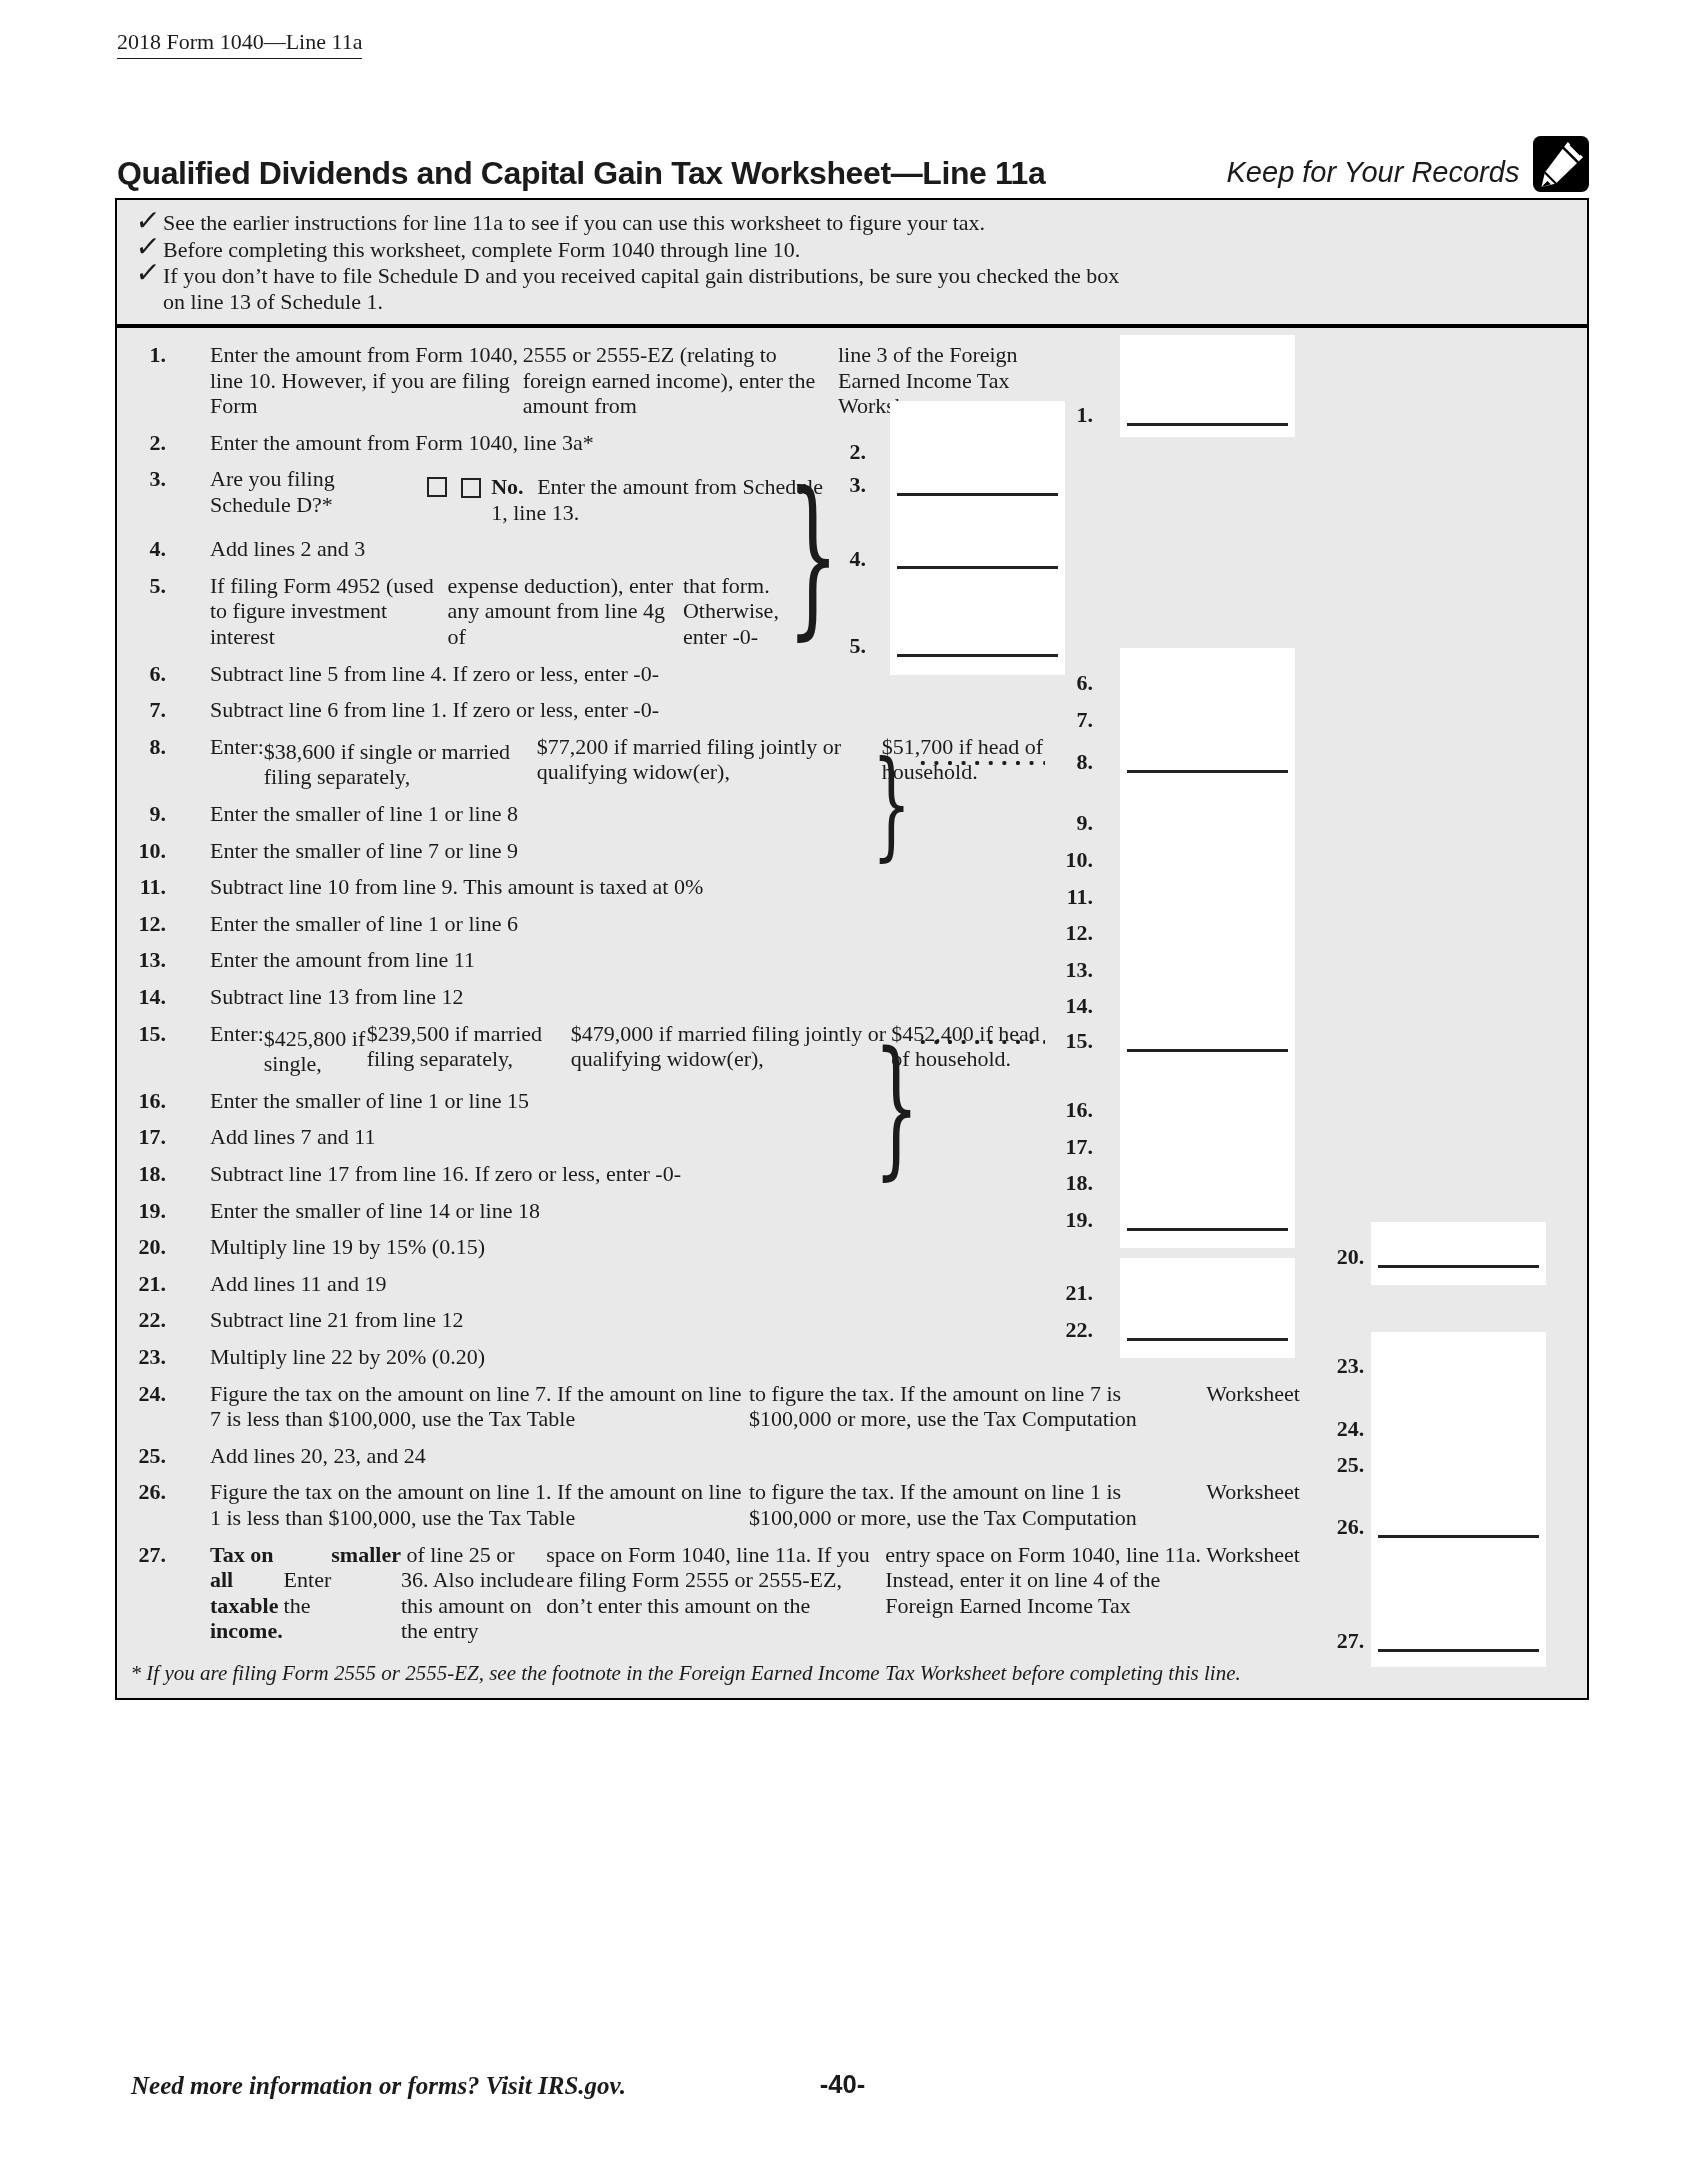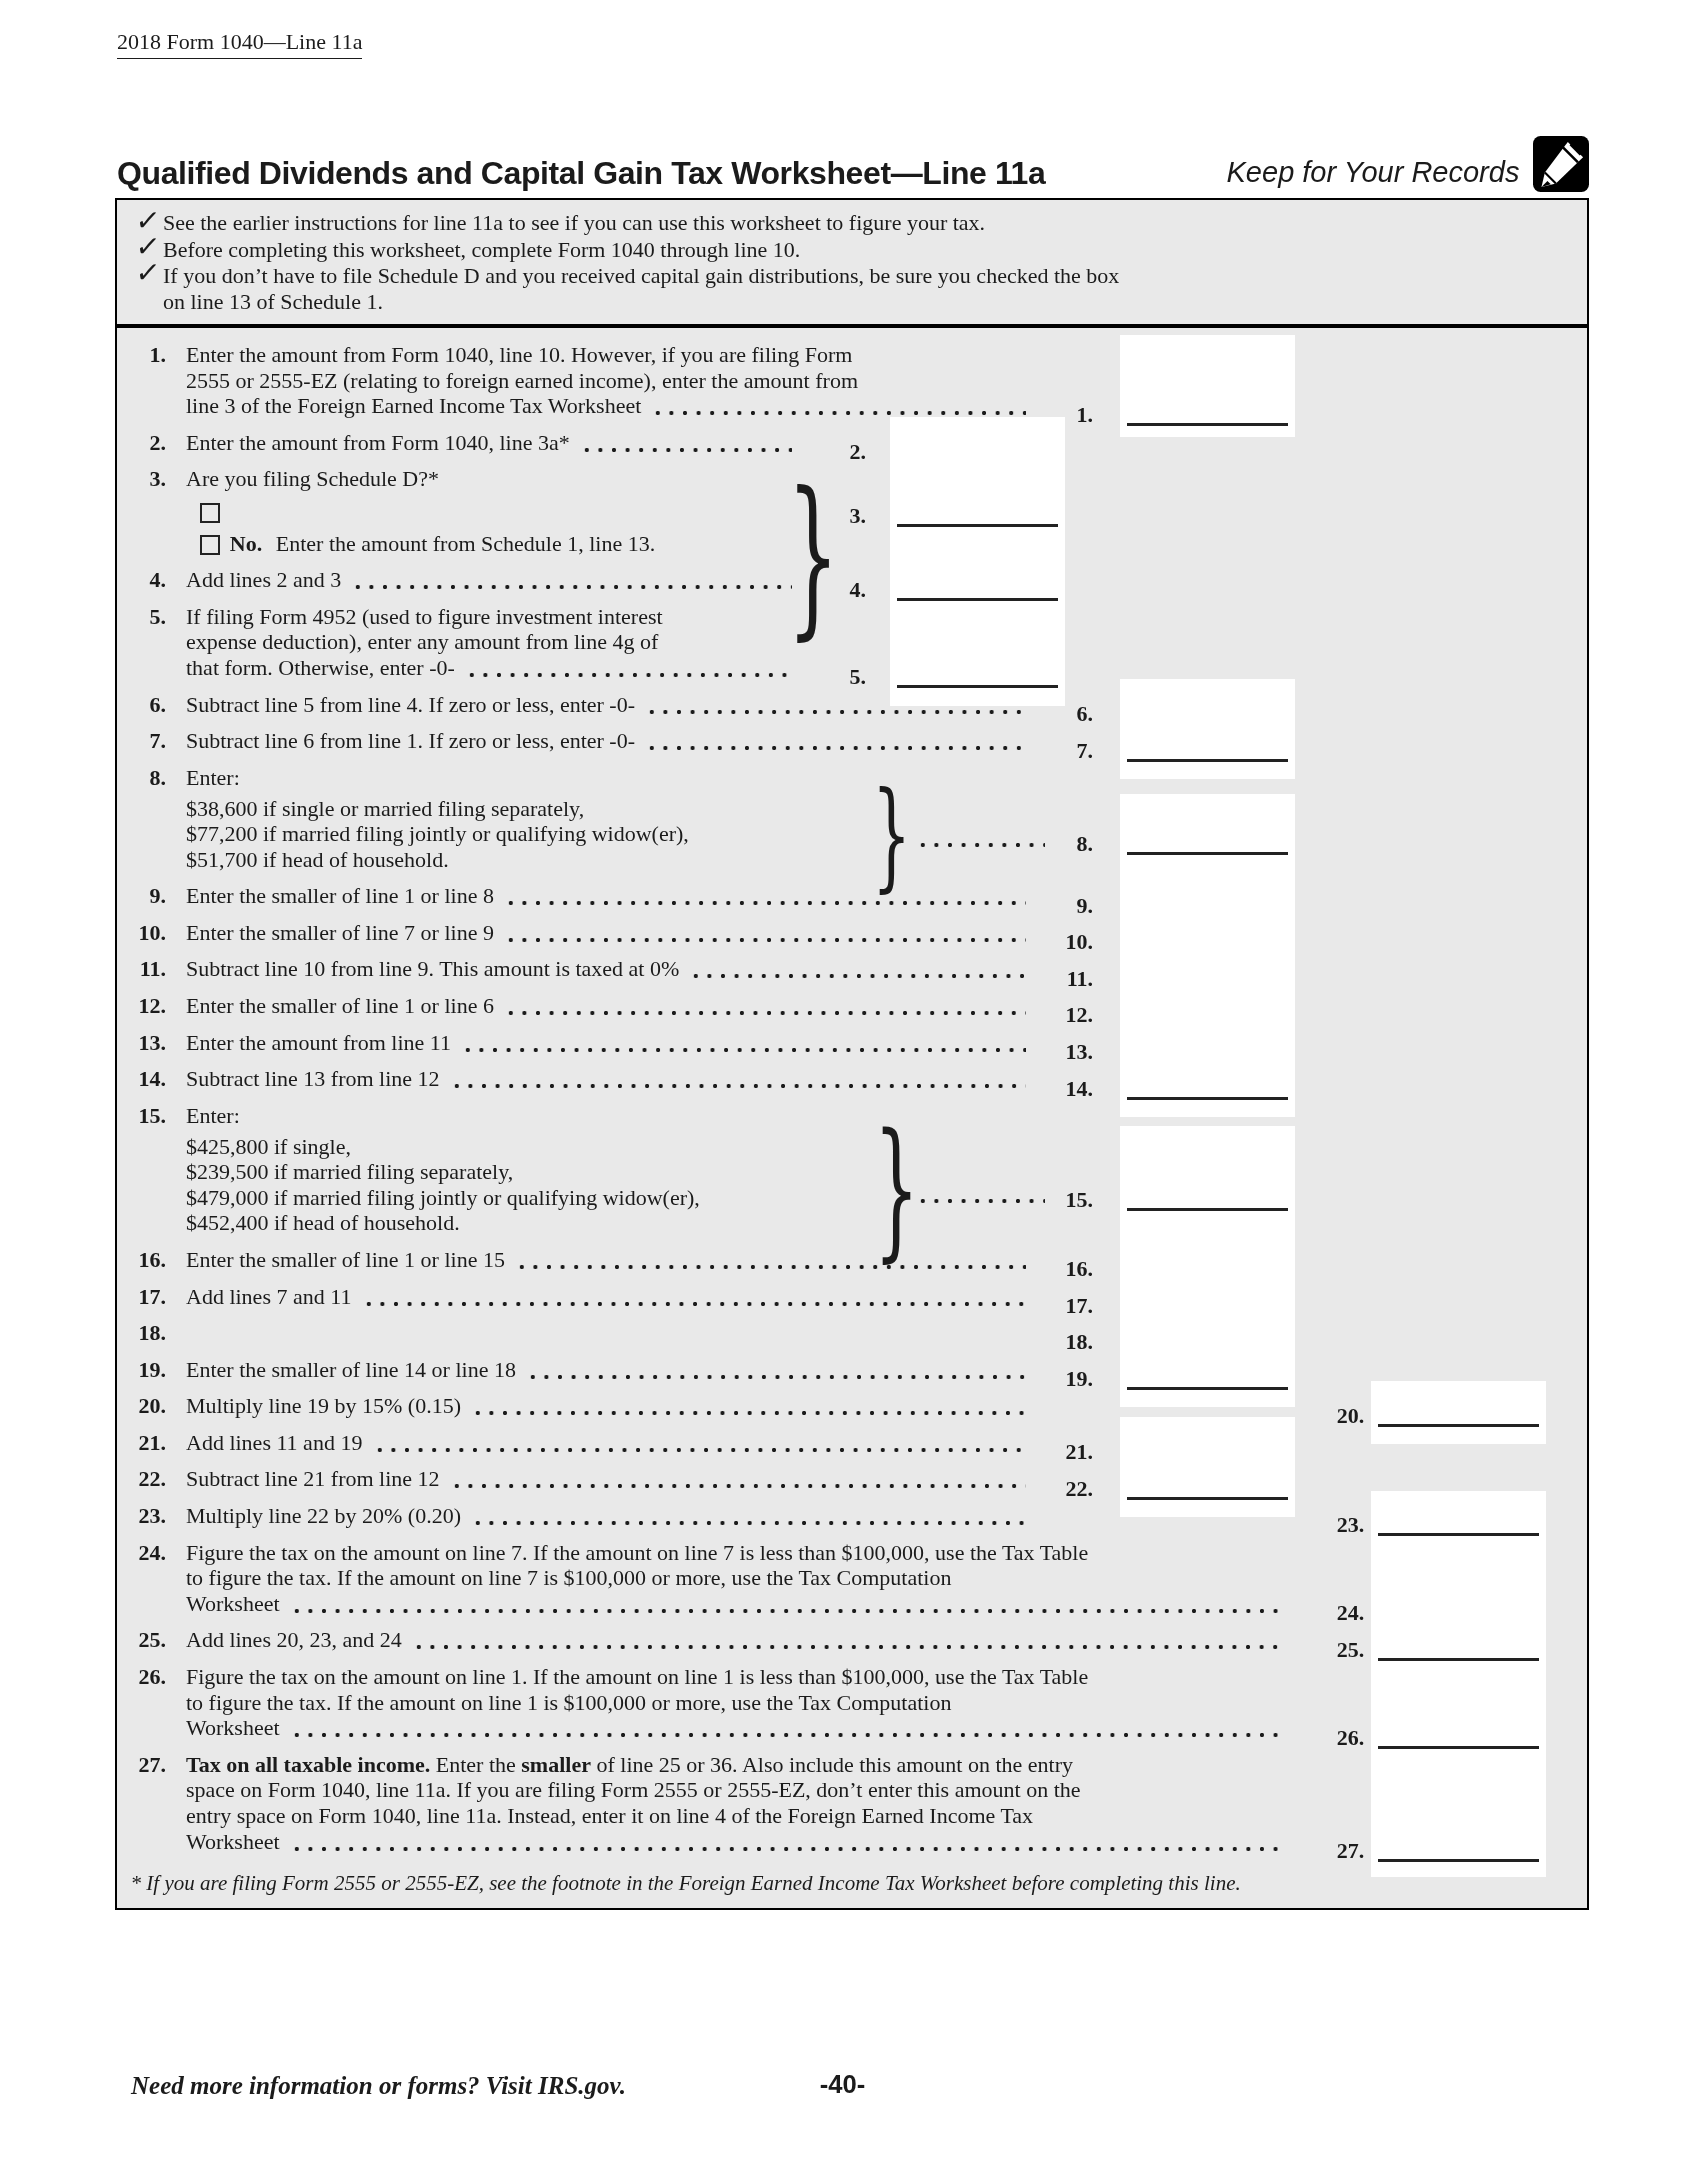--- a/index.html
+++ b/index.html
@@ -28,21 +28,21 @@
   .blist{flex:1;font-size:22px;line-height:26.4px;}
   .bitem{position:relative;padding-left:25.6px;}
   .bcheck{position:absolute;left:-1.7px;top:-2.6px;font-size:28px;font-weight:400;
           transform:skewX(-8deg);}
   .bwrap{padding-left:0px;}
 
   
   .wsbody{position:relative;padding:6.8px 0 12px 0;}
   .row{position:relative;display:flex;margin-top:11px;font-size:22px;line-height:25.6px;}
   .num{flex:none;width:49px;text-align:right;font-weight:bold;}
-  .body{flex:none;margin-left:20px;display:flex;flex-direction:column;justify-content:space-between;}
+  .body{flex:none;margin-left:44px;display:flex;flex-direction:row;justify-content:space-between;}
   .w-mid{width:618px;}
   .w-a{width:852px;}
   .w-b{width:1112px;}
   .tl{display:flex;align-items:baseline;}
   .t{white-space:pre-wrap;}
   .b{font-weight:bold;white-space:pre-wrap;}
   .leader{flex:1;height:6px;margin:0 12px 2.6px 10.2px;align-self:flex-end;
           background-image:radial-gradient(circle,#1b1b1b 1.9px,rgba(0,0,0,0) 2.3px);
           background-size:13.6px 6px;background-repeat:repeat-x;background-position:0 50%;}
   .dots{position:absolute;height:6px;
@@ -414,20 +414,26 @@
         </div>
         <div class="ans a">
           <span class="albl">17.</span>
           <span class="abox"></span>
           <span class="aline"></span>
         </div>
       </div>
 
       <div class="row">
         <div class="num">18.</div>
+        <div class="body w-a">
+          <div class="tl">
+              <span class="t">Subtract line 17 from line 16. If zero or less, enter -0-</span>
+              <span class="leader"></span>
+            </div>
+        </div>
         <div class="ans a">
           <span class="albl">18.</span>
           <span class="abox"></span>
           <span class="aline"></span>
         </div>
       </div>
 
       <div class="row">
         <div class="num">19.</div>
         <div class="body w-a">

